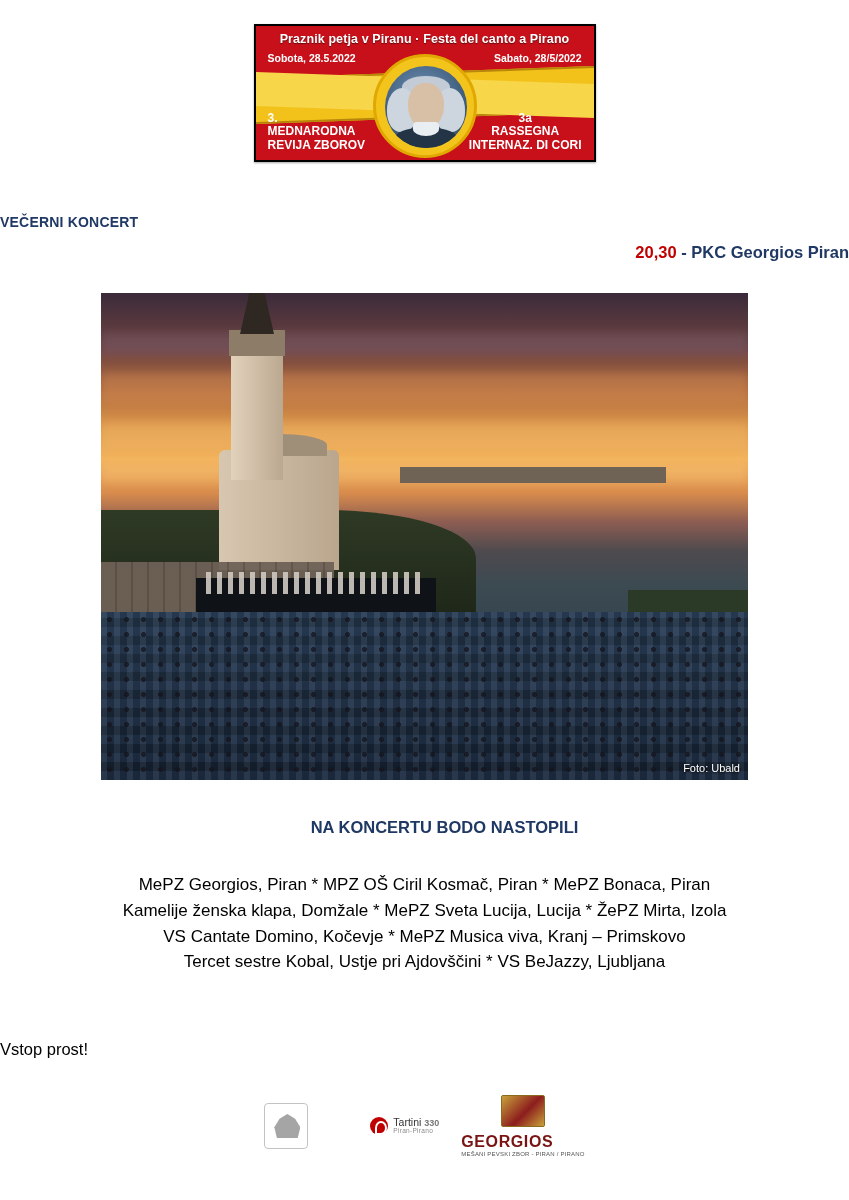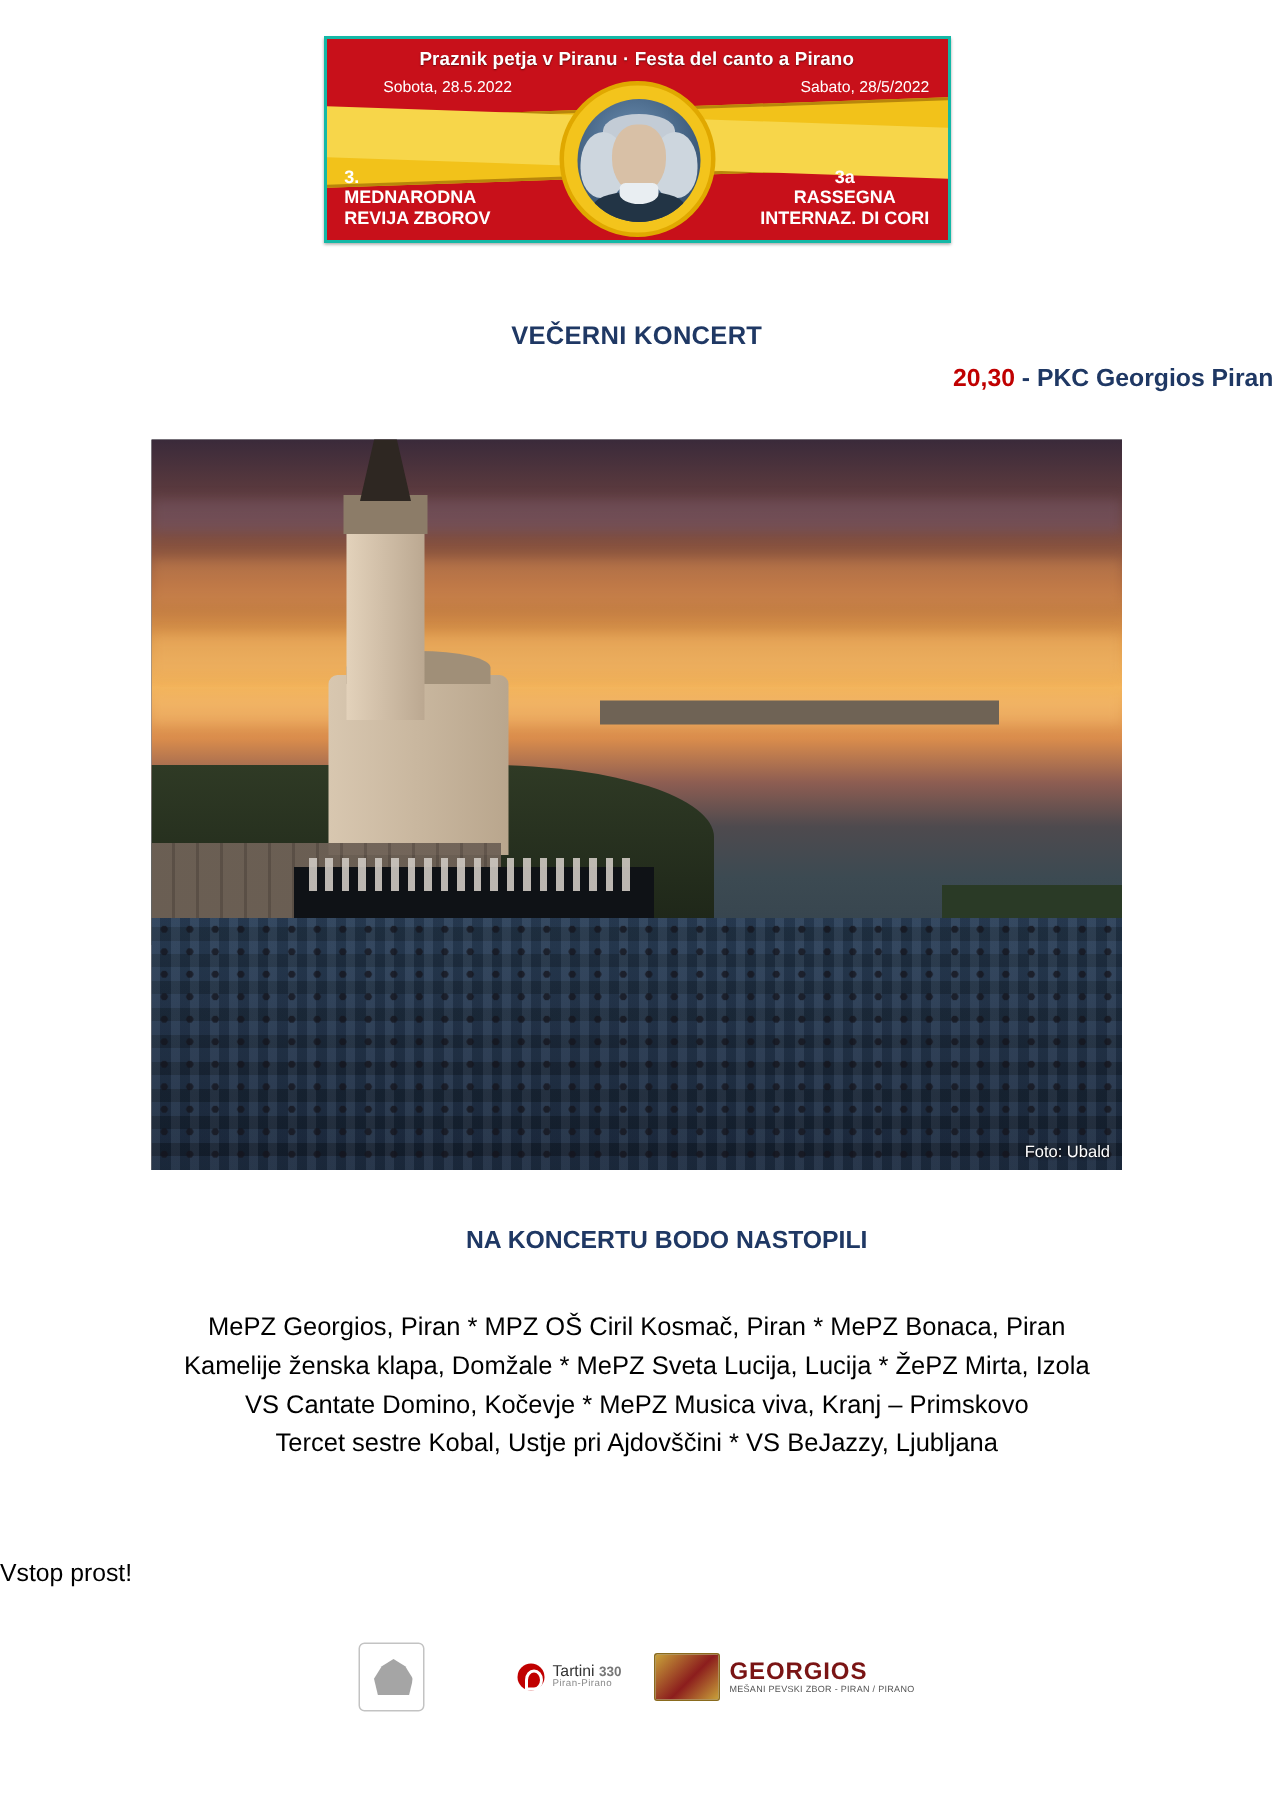--- a/index.html
+++ b/index.html
@@ -20,24 +20,24 @@
   
   .banner-wrap {
     position: absolute;
     left: 0; right: 0;
     top: 24px;
     display: flex;
     justify-content: center;
   }
   .banner {
     position: relative;
-    width: 418px;
+    width: 342px;
     height: 138px;
     background: #c8101a;
-    border: 2px solid #14b8a6;
+    border: 2px solid #000000;
     overflow: hidden;
     box-shadow: 0 1px 2px rgba(0,0,0,.35);
   }
   .banner .yellow-band {
     position: absolute;
     left: -10px; right: -10px;
     top: 46px;
     height: 46px;
     background: #f2c21a;
     border-top: 2px solid #b8860b;
@@ -59,22 +59,21 @@
     font-size: 12.5px;
     font-weight: bold;
     letter-spacing: .1px;
     text-shadow: 0 1px 1px rgba(0,0,0,.5);
   }
   .banner-date-l, .banner-date-r {
     position: absolute;
     top: 26px;
     color: #ffffff;
     font-size: 10.5px;
-    font-weight: normal;
-    margin-left: 26px;
+    font-weight: bold;
   }
   .banner-date-l { left: 12px; }
   .banner-date-r { right: 12px; }
   .banner-sub-l, .banner-sub-r {
     position: absolute;
     bottom: 8px;
     color: #ffffff;
     font-size: 12px;
     font-weight: bold;
     line-height: 1.12;
@@ -144,22 +143,22 @@
     transform: translateX(-50%);
     width: 26px; height: 14px;
     background: #e9eef2;
     border-radius: 4px 4px 50% 50%;
   }
 
   
   .heading-main {
     position: absolute;
     top: 214px; left: 0; right: 0;
-    text-align: center;
-    font-size: 17px;
+    text-align: left;
+    font-size: 14px;
     font-weight: bold;
     color: #1f3864;
     letter-spacing: .2px;
   }
   .heading-sub {
     position: absolute;
     top: 243px; left: 0; right: 0;
     text-align: right;
     font-size: 16.5px;
     font-weight: bold;
@@ -384,21 +383,21 @@
     position:absolute; left:5px; top:4px;
     width: 8px; height: 10px;
     border: 2px solid #fff;
     border-radius: 50% 50% 50% 0;
   }
   .logo-tartini .txt { line-height: 1.05; }
   .logo-tartini .t1 { font-size: 10.5px; color: #333; }
   .logo-tartini .t1 b { font-size: 9px; color: #777; }
   .logo-tartini .t2 { font-size: 6.5px; color: #8a8a8a; letter-spacing: .3px; }
   .logo-georgios {
-    display: flex; align-items: center; gap: 6px;
+    display: flex; align-items: center; gap: 6px; flex-direction: column;
   }
   .logo-georgios .crest {
     width: 44px; height: 32px;
     background: linear-gradient(135deg,#c8a23a,#8c1d1d 55%,#c8a23a);
     border: 1px solid #8a6b1e;
     border-radius: 2px;
   }
   .logo-georgios .gtxt .g1 {
     font-size: 16px; font-weight: bold; color: #7a1414; letter-spacing: .6px;
   }

